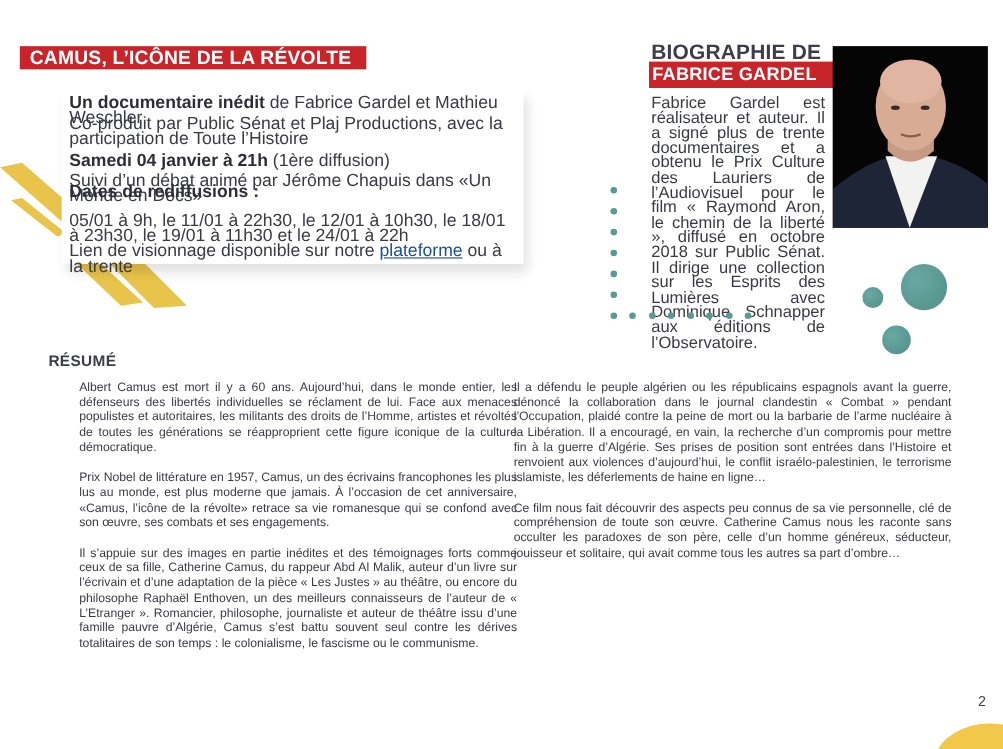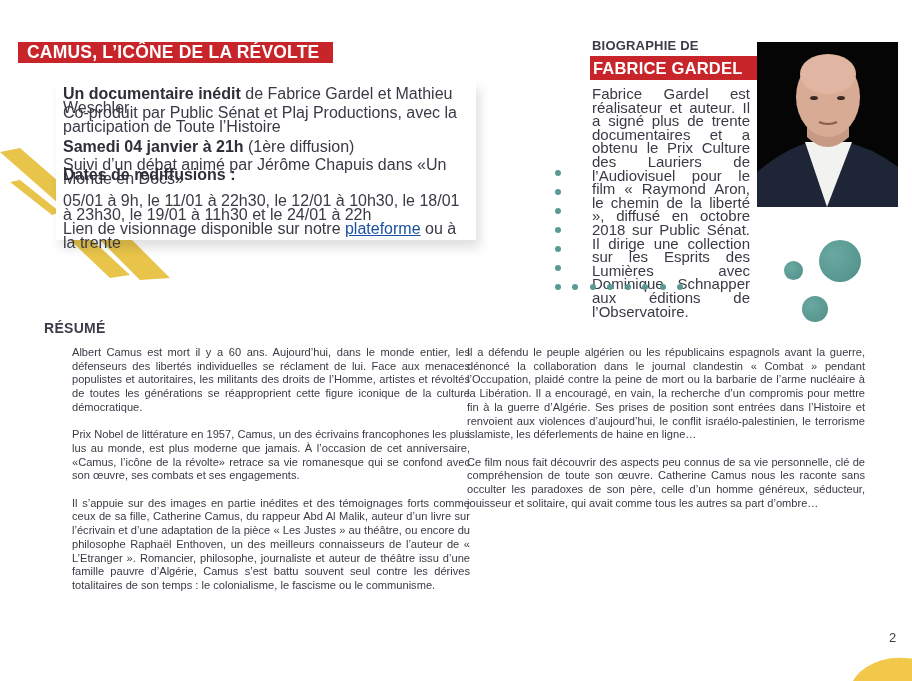--- a/index.html
+++ b/index.html
@@ -26,21 +26,21 @@
       left: 56px; top: 80px; width: 420px; height: 160px;
       background: #fff;
       box-shadow: 4px 8px 10px rgba(0,0,0,0.12);
     }
     .info { left: 63px; font-size: 16px; line-height: 13.5px; color: #3a3a45; }
     .info b { color: #2e2e38; }
     .info a { color: #1a4fa0; text-decoration: underline; }
 
     
     .bio-h1 {
-      left: 592px; top: 38px; font-weight: bold; font-size: 13px; color: #3c3c4a;
+      left: 592px; top: 38px; font-weight: bold; font-size: 19px; color: #3c3c4a;
       letter-spacing: 0.2px;
     }
     .bio-h2 {
       left: 590px; top: 56px; width: 180px; height: 24px;
       background: #c8252a; color: #fff; font-weight: bold; font-size: 16.5px;
       display: flex; align-items: center; padding-left: 3px; box-sizing: border-box;
       letter-spacing: 0.2px;
     }
     .bio-text {
       left: 592px; top: 87px; width: 158px;

